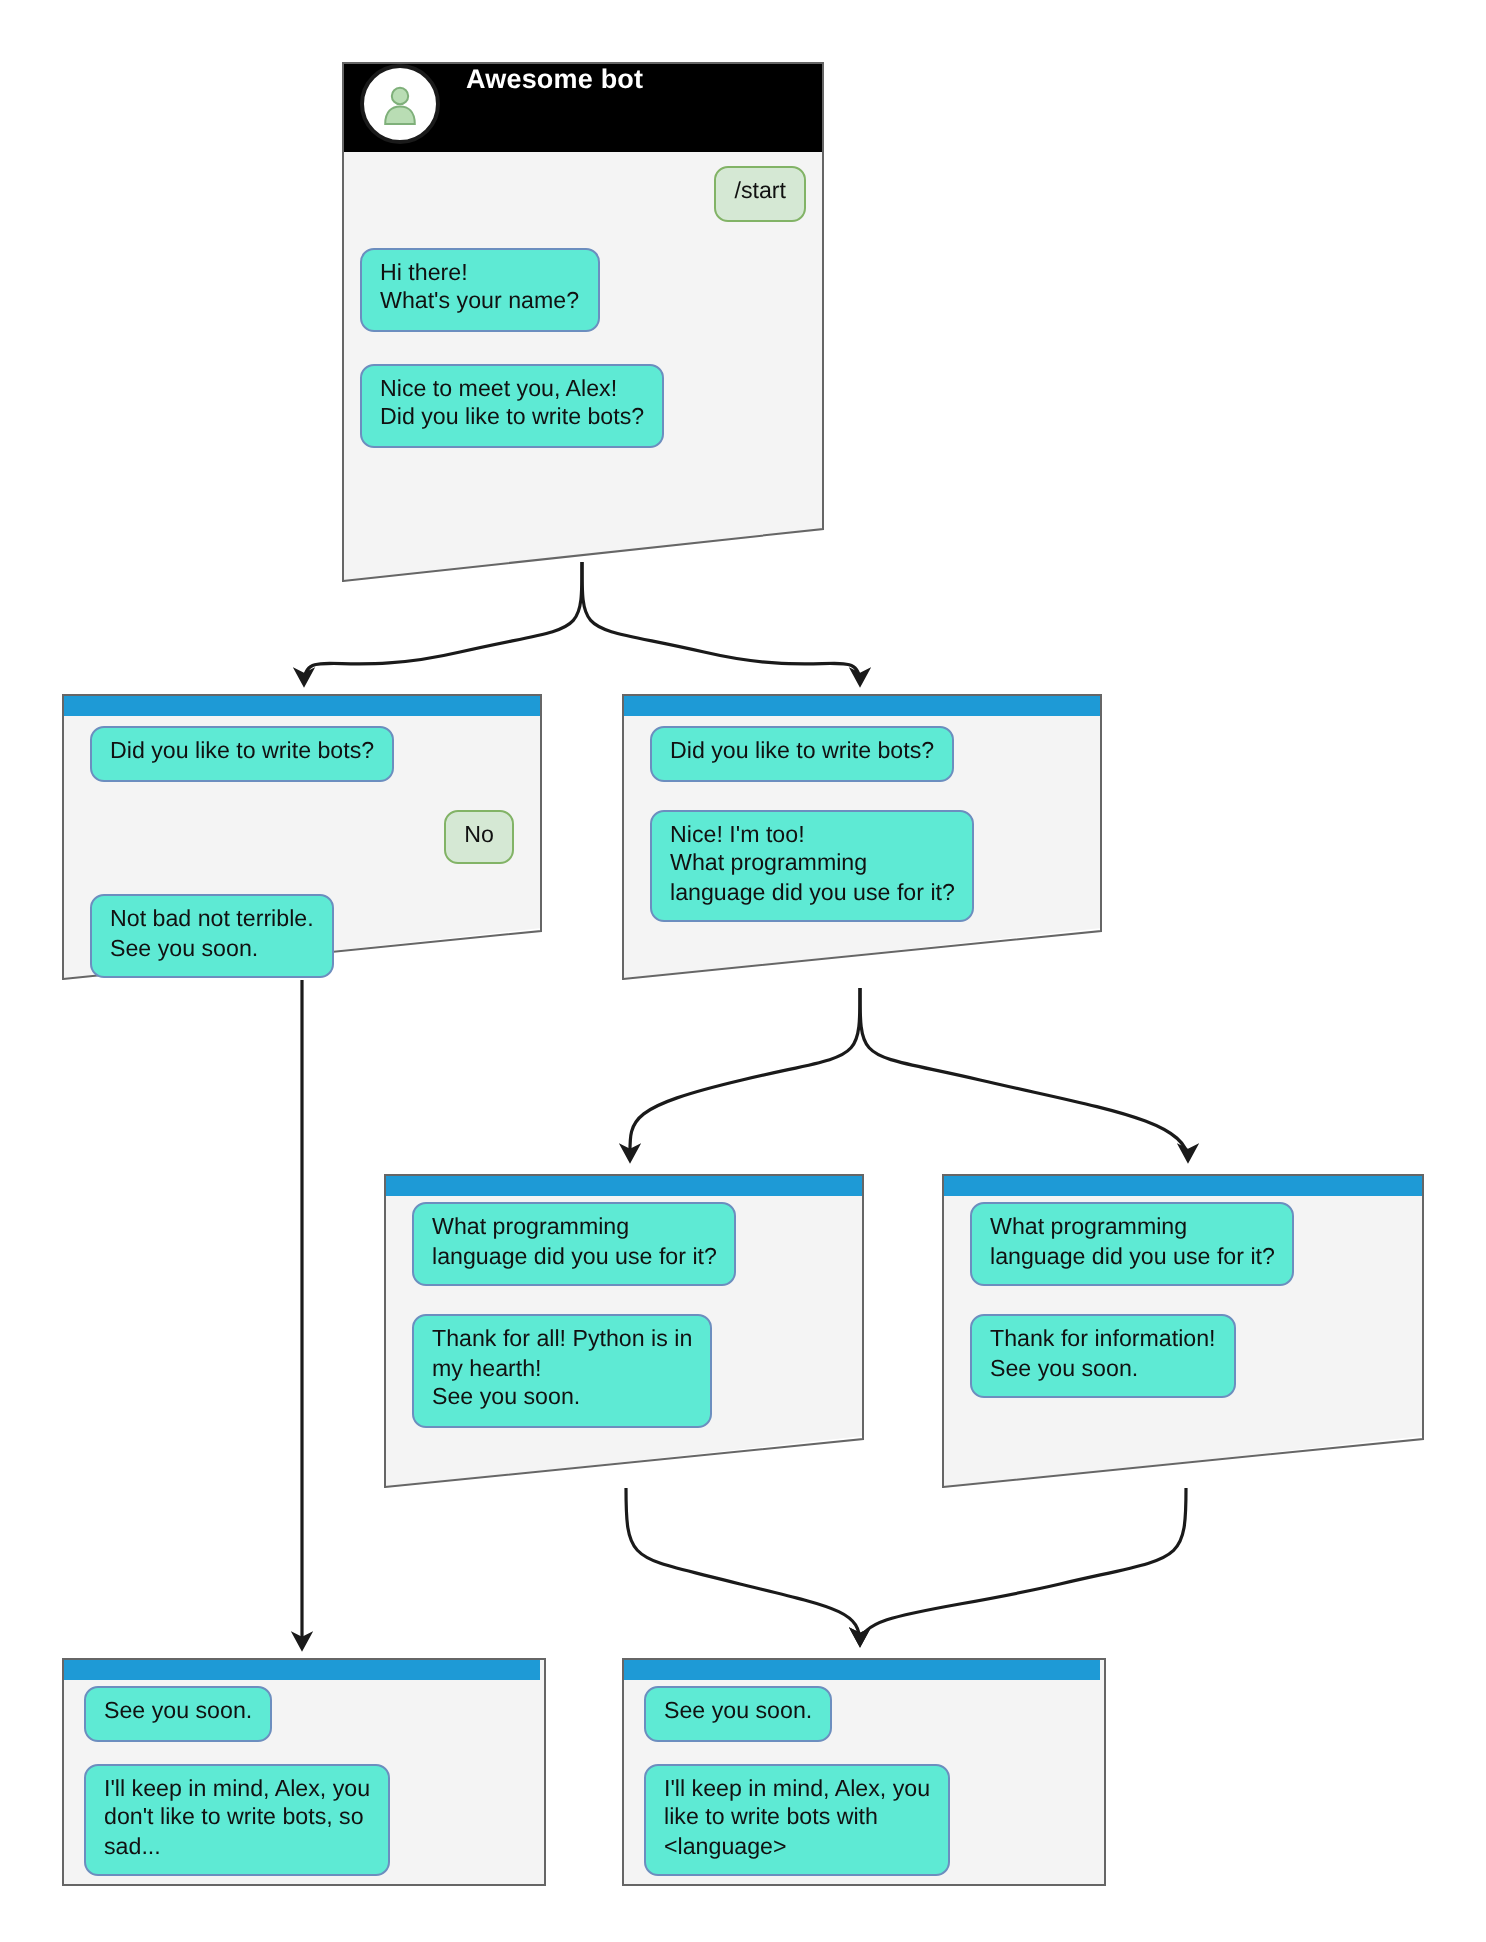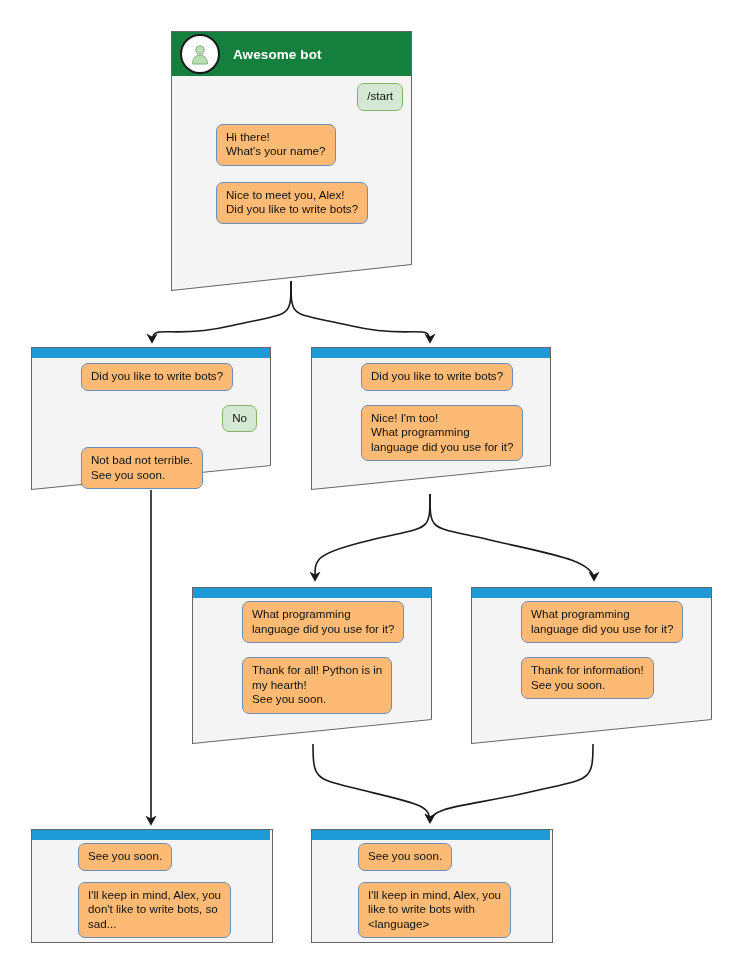--- a/index.html
+++ b/index.html
@@ -36,22 +36,22 @@
   }
   .node.skew .skew-outline{
     position:absolute;left:0;top:0;width:100%;height:100%;
     pointer-events:none;
   }
   .node-inner{position:absolute;left:0;top:0;width:100%;height:100%;}
 
   
   .hdr-full{
     position:absolute;left:1px;top:1px;right:1px;height:44px;
-    background:#15803d;
-    display:flex;align-items:center;
+    background:#000000;
+    display:flex;
   }
   .avatar{
     width:36px;height:36px;margin-left:8px;
     border-radius:50%;
     background:#ffffff;
     border:2px solid #1a1a1a;
     display:flex;align-items:center;justify-content:center;
     flex:0 0 auto;
   }
   .avatar svg{display:block;}
@@ -75,24 +75,23 @@
   .row.right{justify-content:flex-end;}
   .bubble{
     border-radius:7px;
     padding:5px 9px 6px 9px;
     font-size:11.6px;
     line-height:14.5px;
     color:#111111;
     white-space:pre-line;
     box-sizing:border-box;
     max-width:82%;
-    margin-left:36px;
   }
   .bubble.bot{
-    background:#fdba74;
+    background:#5eead4;
     border:1px solid #6c8ebf;
   }
   .bubble.user{
     background:#d5e8d4;
     border:1px solid #82b366;
   }
 </style>
 </head>
 <body>
 

